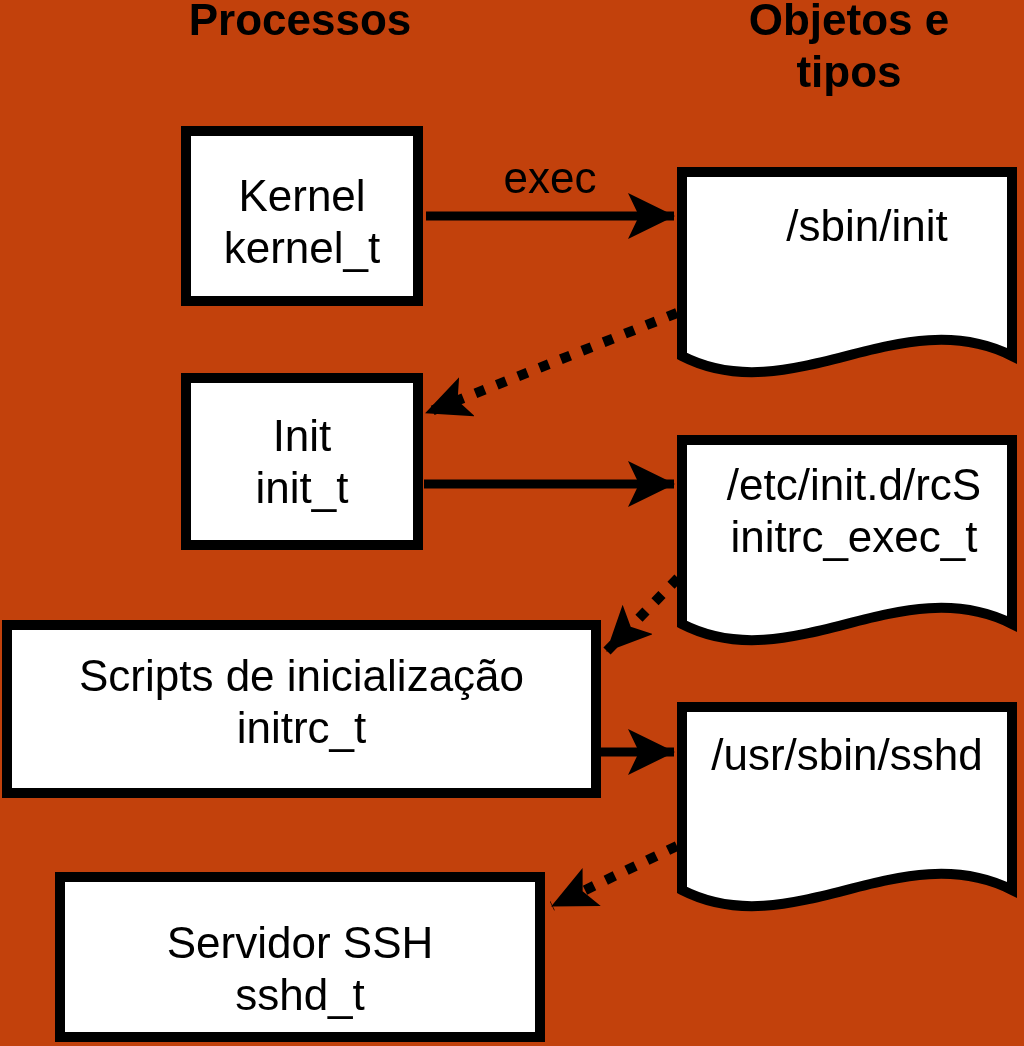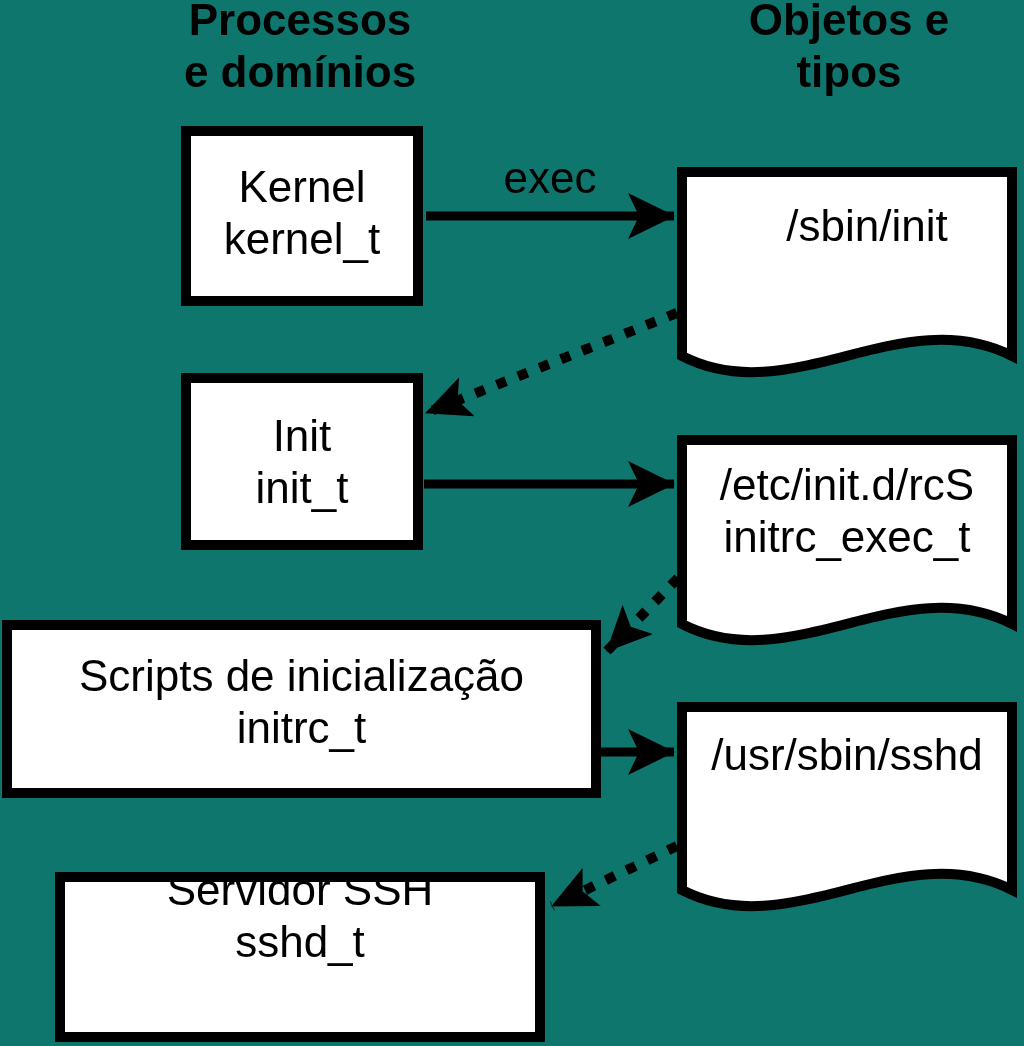--- a/index.html
+++ b/index.html
@@ -4,21 +4,21 @@
 <style>
   html, body {
     margin: 0;
     padding: 0;
     background: #ffffff;
   }
   .canvas {
     position: relative;
     width: 1024px;
     height: 1046px;
-    background: #0f766e;
+    background: #c2410c;
     overflow: hidden;
     font-family: "Liberation Sans", sans-serif;
     color: #000000;
   }
   .shapes {
     position: absolute;
     left: 0;
     top: 0;
   }
   .lbl {
@@ -29,26 +29,26 @@
     white-space: nowrap;
     color: #000000;
   }
   .lbl span { display: block; }
   .hdr {
     font-weight: bold;
   }
   
   #hdr-left      { left: 70px;  top: -6px;  width: 460px; }
   #hdr-right     { left: 647px; top: -6px;  width: 404px; }
-  #lbl-kernel    { left: 186px; top: 161px; width: 232px; }
+  #lbl-kernel    { left: 186px; top: 170px; width: 232px; }
   #lbl-init      { left: 186px; top: 410px; width: 232px; }
   #lbl-scripts   { left: 7px;   top: 650px; width: 589px; }
-  #lbl-servidor  { left: 60px;  top: 864px; width: 480px; text-align: center; }
+  #lbl-servidor  { left: 60px;  top: 917px; width: 480px; text-align: center; }
   #lbl-doc1      { left: 677px; top: 200px; width: 380px; }
-  #lbl-doc2      { left: 677px; top: 459px; width: 340px; }
+  #lbl-doc2      { left: 677px; top: 459px; width: 340px; padding-left: 7px; }
   #lbl-doc3      { left: 677px; top: 729px; width: 340px; }
   #lbl-exec      { left: 470px; top: 152px; width: 160px; }
 </style>
 </head>
 <body>
 
 <div class="canvas">
 
   <svg class="shapes" width="1024" height="1046" viewBox="0 0 1024 1046">
     <defs>
@@ -73,21 +73,20 @@
     <line x1="424" y1="484" x2="674" y2="484" stroke="#000000" stroke-width="9" marker-end="url(#ah)"></line>
     <line x1="600" y1="752" x2="674" y2="752" stroke="#000000" stroke-width="9" marker-end="url(#ah)"></line>
 
     <line x1="677" y1="313" x2="426" y2="413" stroke="#000000" stroke-width="10" stroke-dasharray="10 13" marker-end="url(#ahd)"></line>
     <line x1="678" y1="578" x2="607" y2="651" stroke="#000000" stroke-width="10" stroke-dasharray="10 13" marker-end="url(#ahd)"></line>
     <line x1="677" y1="846" x2="552" y2="906" stroke="#000000" stroke-width="10" stroke-dasharray="10 13" marker-end="url(#ahd)"></line>
   </svg>
 
   <div class="lbl hdr" id="hdr-left">
     <span>Processos</span>
-    <span>e domínios</span>
   </div>
   <div class="lbl hdr" id="hdr-right">
     <span>Objetos e</span>
     <span>tipos</span>
   </div>
 
   <div class="lbl" id="lbl-kernel">
     <span>Kernel</span>
     <span>kernel_t</span>
   </div>

